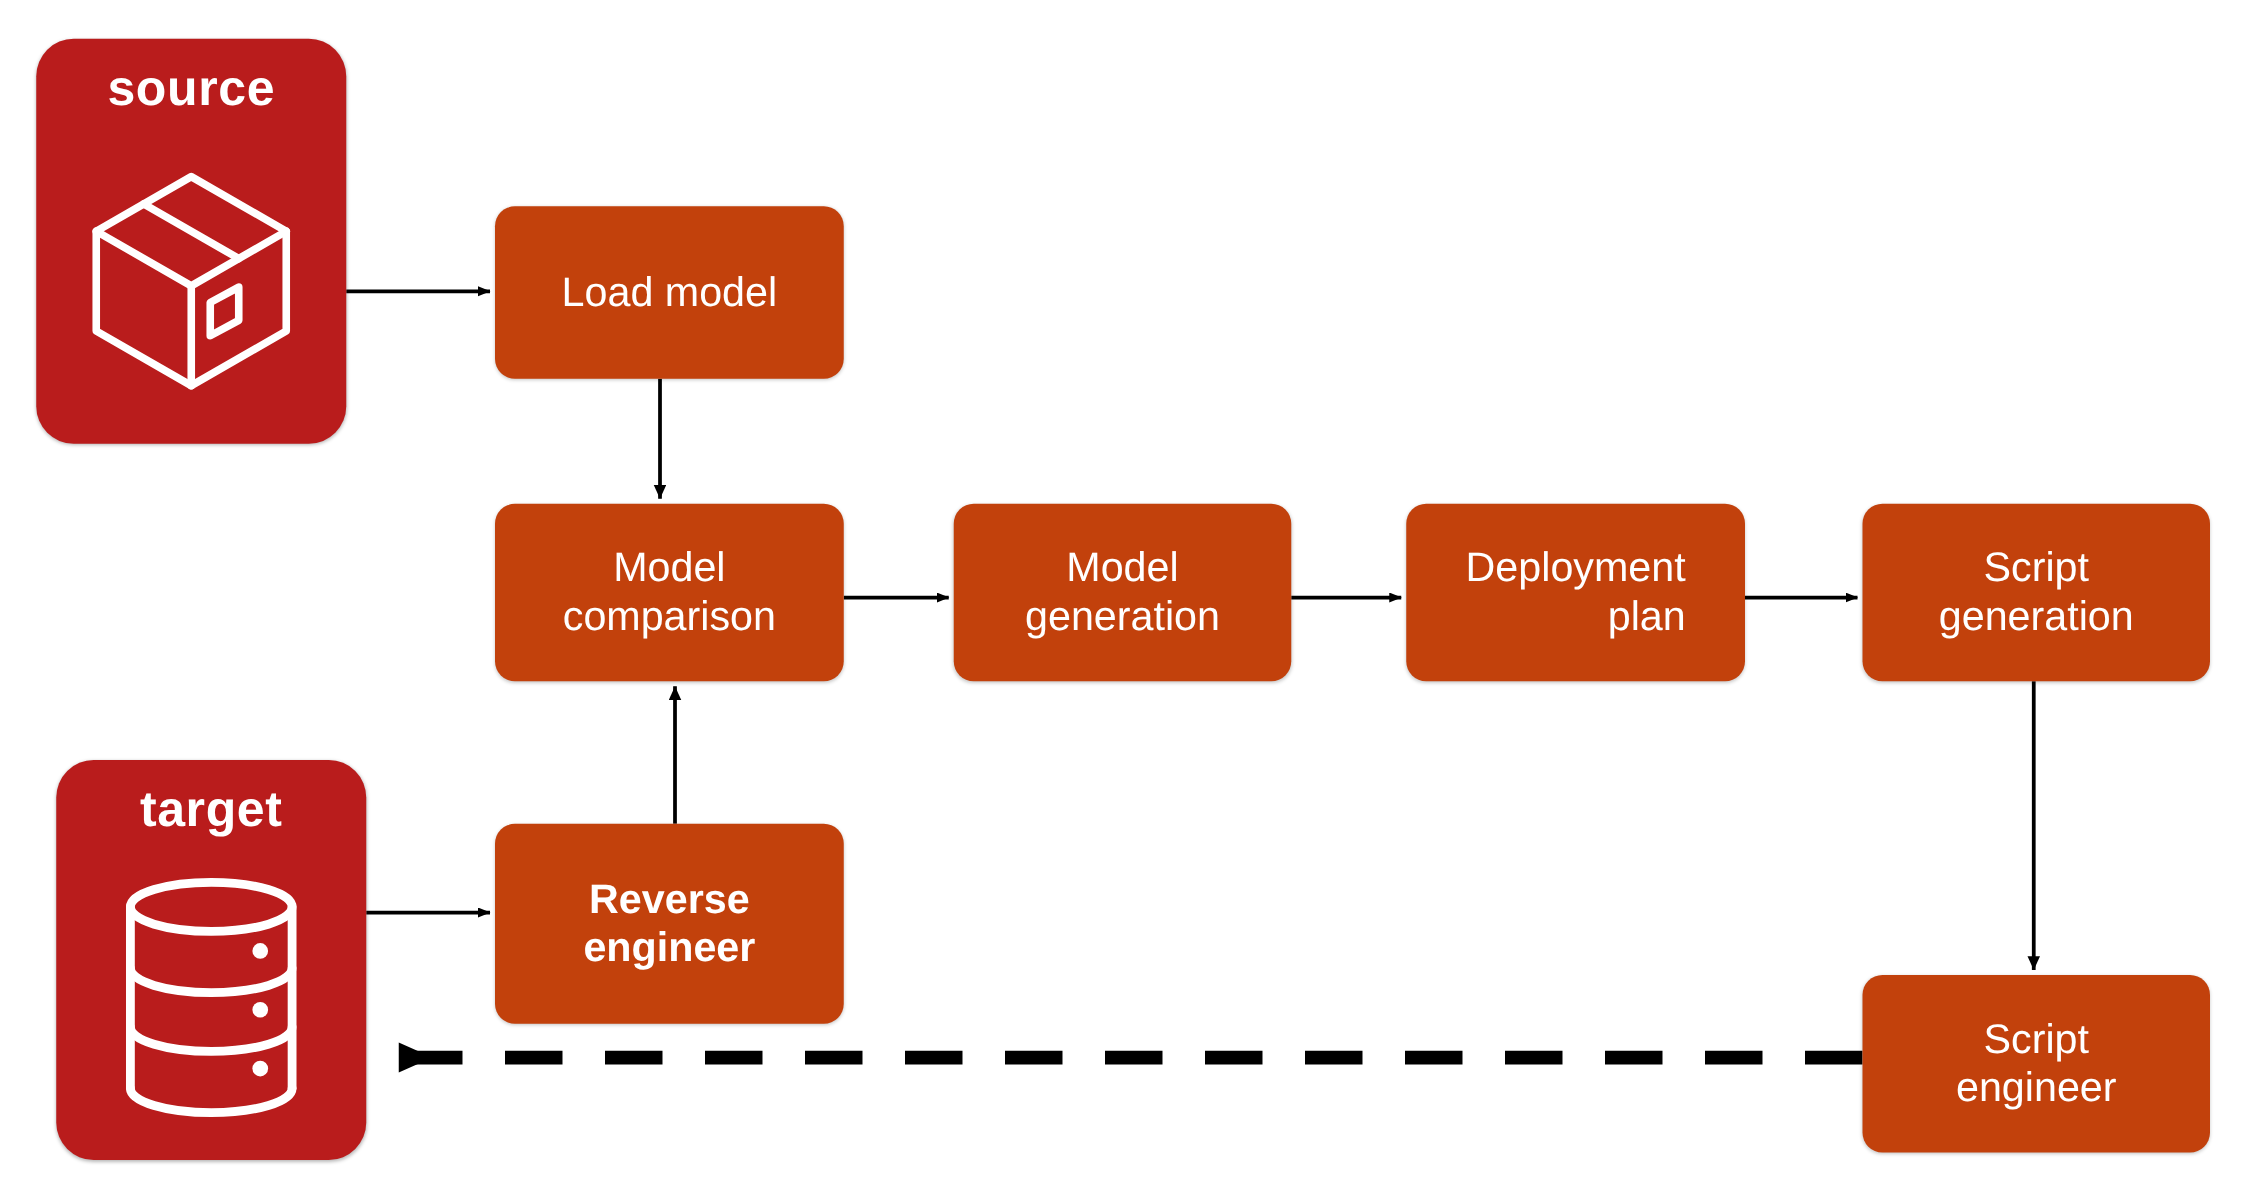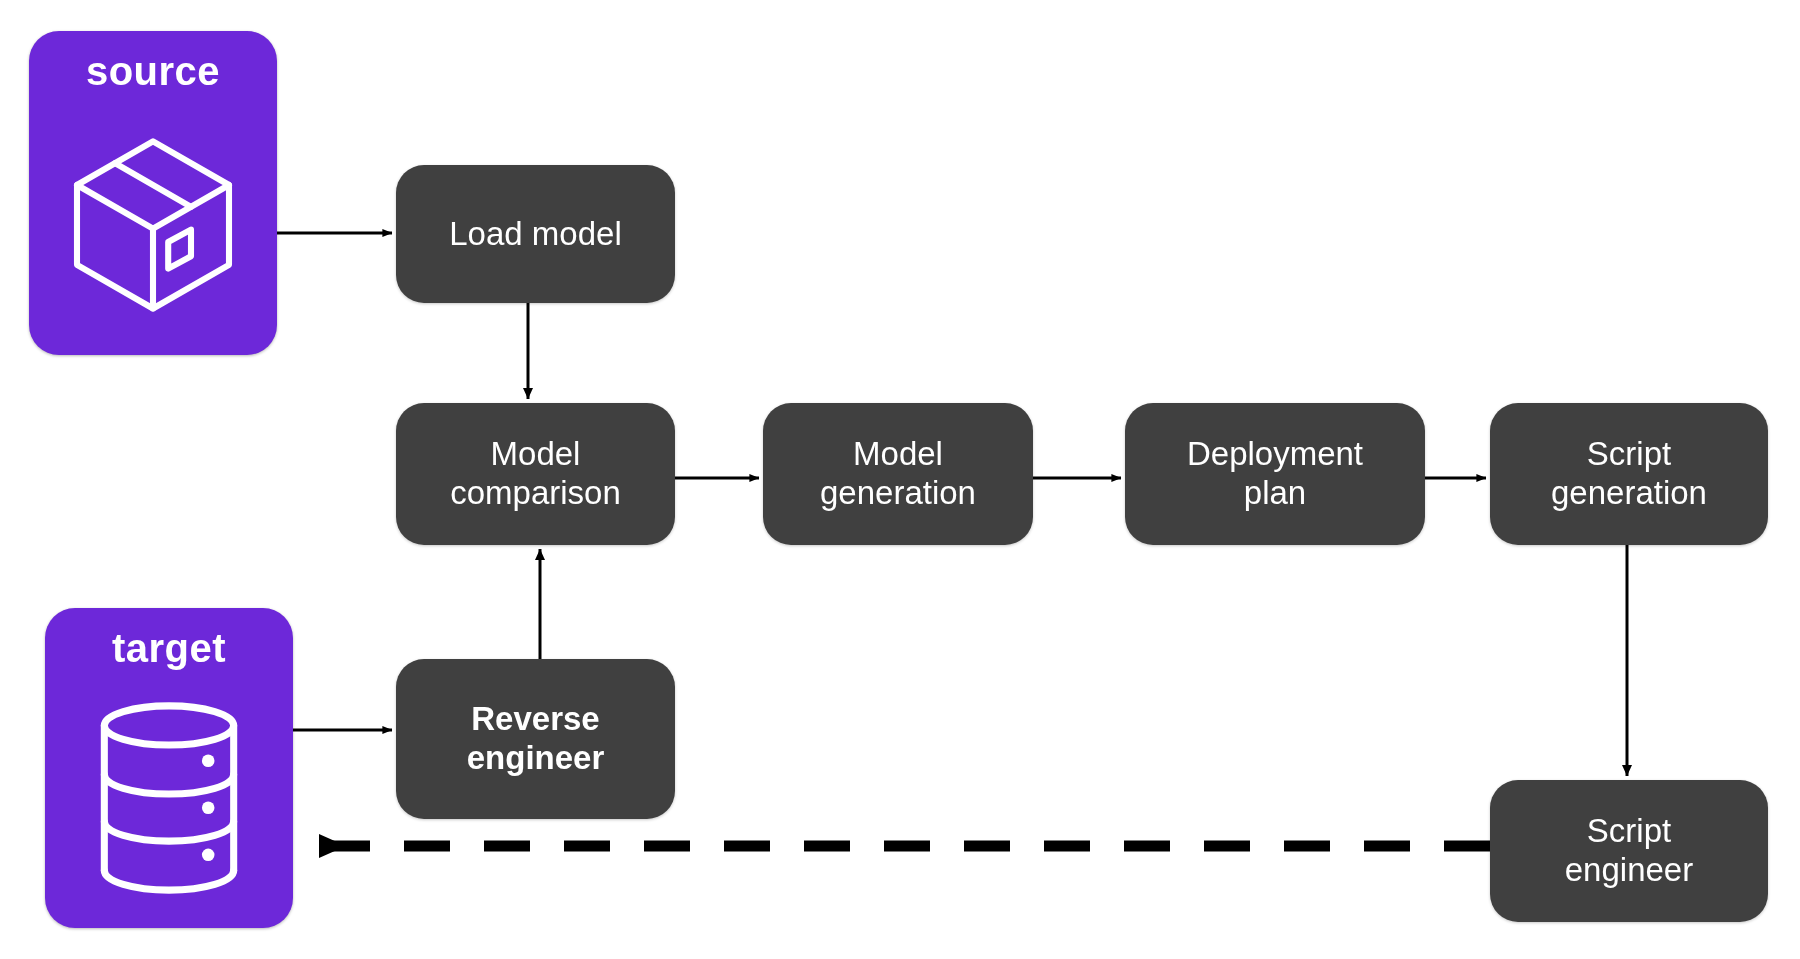--- a/index.html
+++ b/index.html
@@ -18,43 +18,43 @@
   .node {
     position: absolute;
     box-sizing: border-box;
     display: flex;
     align-items: center;
     justify-content: center;
     text-align: center;
     color: #ffffff;
   }
   .endpoint-node {
-    background: #6d28d9;
+    background: #b91c1c;
     border-radius: 30px;
     flex-direction: column;
     justify-content: flex-start;
     box-shadow: 0 1px 3px rgba(0,0,0,0.28);
   }
   .endpoint-title {
     font-size: 40px;
     font-weight: bold;
     letter-spacing: 0.5px;
     line-height: 1;
     margin-top: 20px;
   }
   .endpoint-icon {
     flex: 1;
     display: flex;
     align-items: center;
     justify-content: center;
     width: 100%;
   }
   .process-node {
-    background: #404040;
-    border-radius: 28px;
+    background: #c2410c;
+    border-radius: 16px;
     font-size: 33px;
     line-height: 1.18;
     padding: 4px 10px;
     box-shadow: 0 1px 3px rgba(0,0,0,0.22);
   }
   .process-node span { display: block; }
   svg.edges {
     position: absolute;
     left: 0;
     top: 0;
@@ -143,21 +143,21 @@
     </div>
   </div>
 
   <div class="node process-node" style="left:763px; top:403px; width:270px; height:142px;">
     <div>
       <span>Model</span>
       <span>generation</span>
     </div>
   </div>
 
-  <div class="node process-node" style="left:1125px; top:403px; width:300px; height:142px;">
+  <div class="node process-node" style="left:1125px; top:403px; width:271px; height:142px;text-align:right;">
     <div>
       <span>Deployment</span>
       <span>plan</span>
     </div>
   </div>
 
   <div class="node process-node" style="left:1490px; top:403px; width:278px; height:142px;">
     <div>
       <span>Script</span>
       <span>generation</span>

